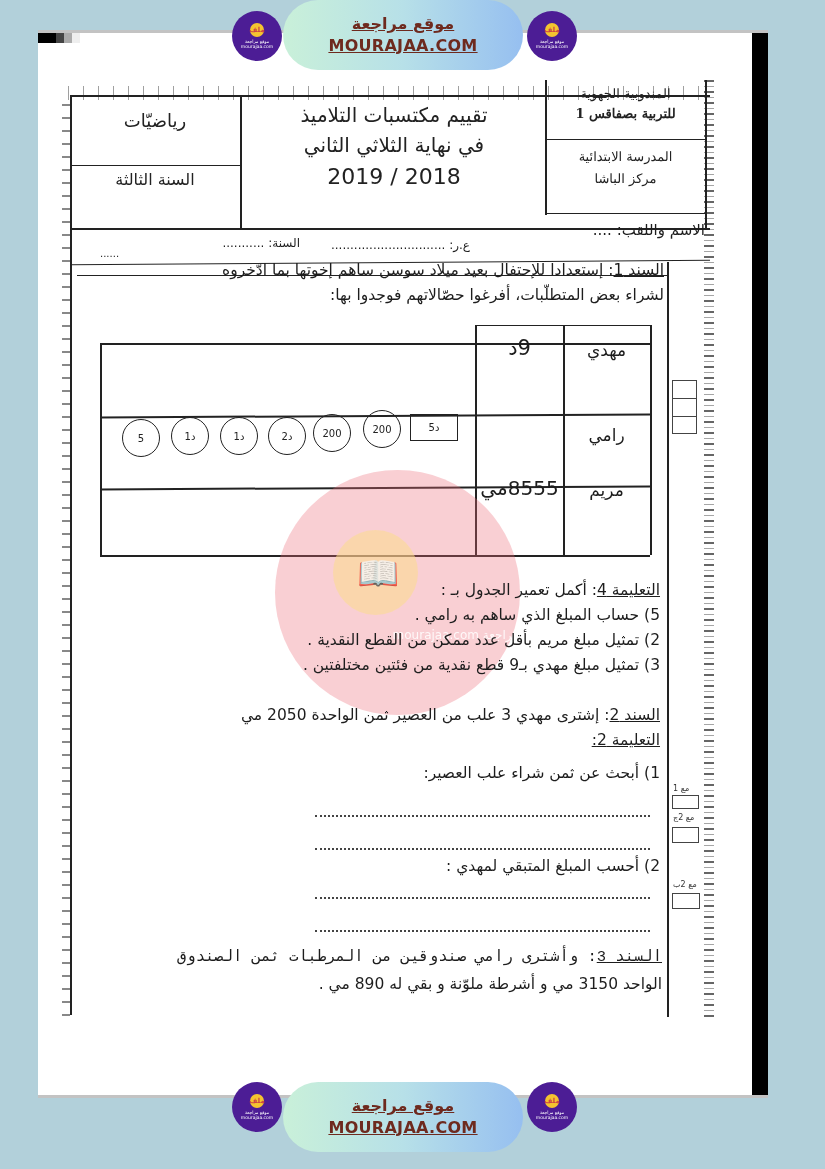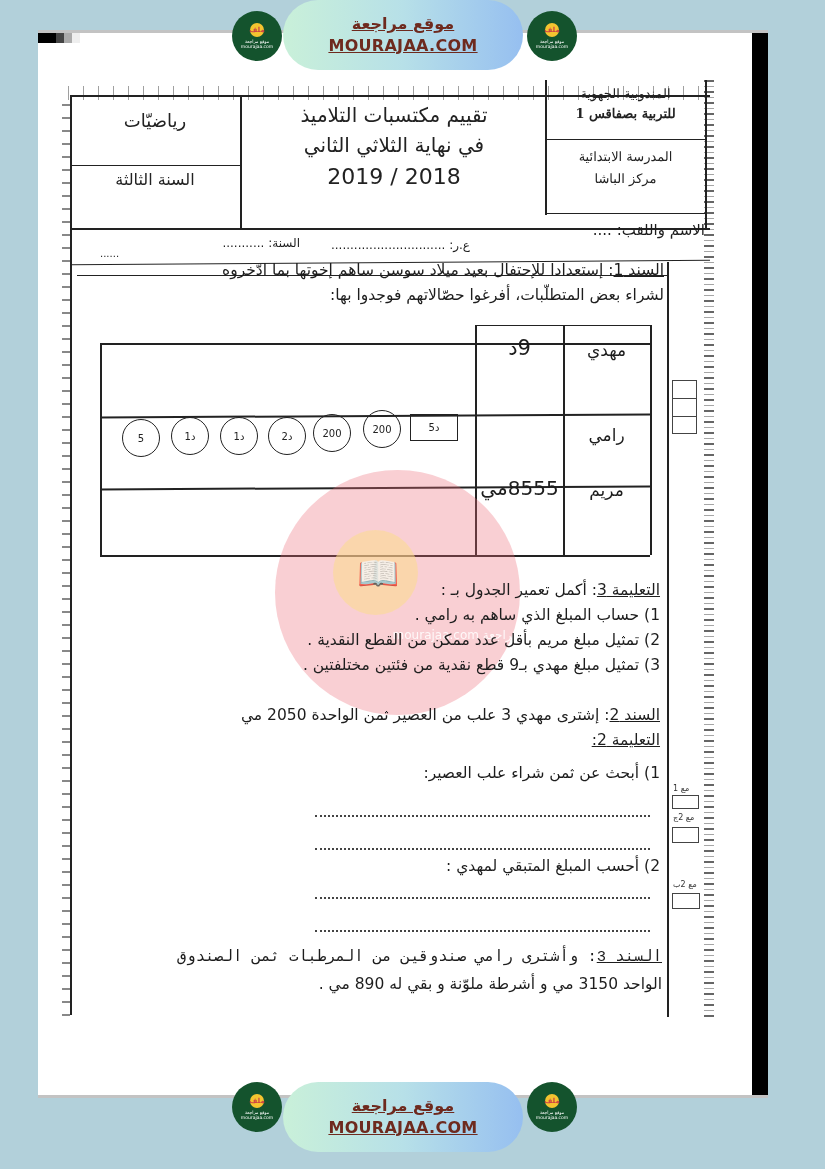--- a/index.html
+++ b/index.html
@@ -75,21 +75,21 @@
   
   .banner {
     position: absolute; left: 283px; width: 240px; height: 70px; border-radius: 35px;
     background: linear-gradient(90deg, #c9f0d9 0%, #b7e0e8 50%, #96bff0 100%);
     display: flex; flex-direction: column; align-items: center; justify-content: center;
   }
   .banner-ar { font-size: 16px; font-weight: bold; color: #6e2a1e; text-decoration: underline; direction: rtl; line-height: 22px; }
   .banner-en { font-size: 16px; font-weight: bold; color: #6e2a1e; text-decoration: underline; line-height: 22px; letter-spacing: .3px; }
   .badge {
     position: absolute; width: 50px; height: 50px; border-radius: 50%;
-    background: #14532d; display: flex; flex-direction: column; align-items: center; justify-content: center;
+    background: #4c1d95; display: flex; flex-direction: column; align-items: center; justify-content: center;
   }
   .badge-logo { width: 14px; height: 14px; border-radius: 50%; background: #f4c430; color: #c44; font-size: 7px; display:flex; align-items:center; justify-content:center; font-weight: bold; }
   .badge-txt { font-size: 4.5px; color: #fff; line-height: 5px; margin-top: 2px; text-align: center; }
 </style>
 </head>
 <body>
 
 <div class="page-shadow"></div>
 <div class="page"></div>
 <div class="page-right-dark"></div>
@@ -197,23 +197,23 @@
 <div class="line" style="left:672px;top:398px;width:25px;height:1px;background:#444;"></div>
 <div class="line" style="left:672px;top:416px;width:25px;height:1px;background:#444;"></div>
 
 <div class="watermark"></div>
 <div class="watermark-inner"></div>
 <div class="watermark-book">📖</div>
 <div class="watermark-text">موقع مراجعة mourajaa.com</div>
 
 <div class="ar" style="position:absolute;left:100px;top:578px;width:560px;font-size:15.5px;line-height:25px;text-align:right;">
   <div>
-    <span style="text-decoration:underline;">التعليمة 3</span><span>: أكمل تعمير الجدول بـ :</span>
-  </div>
-  <div>1) حساب المبلغ الذي ساهم به رامي .</div>
+    <span style="text-decoration:underline;">التعليمة 4</span><span>: أكمل تعمير الجدول بـ :</span>
+  </div>
+  <div>5) حساب المبلغ الذي ساهم به رامي .</div>
   <div>2) تمثيل مبلغ مريم بأقل عدد ممكن من القطع النقدية .</div>
   <div>3) تمثيل مبلغ مهدي بـ9 قطع نقدية من فئتين مختلفتين .</div>
 </div>
 
 <div class="ar" style="position:absolute;left:110px;top:703px;width:550px;font-size:15.5px;line-height:25px;text-align:right;">
   <div>
     <span style="text-decoration:underline;">السند 2</span><span>: إشترى مهدي 3 علب من العصير ثمن الواحدة 2050 مي</span>
   </div>
   <div style="text-decoration:underline;">التعليمة 2:</div>
   <div style="margin-top:8px;">1) أبحث عن ثمن شراء علب العصير:</div>

